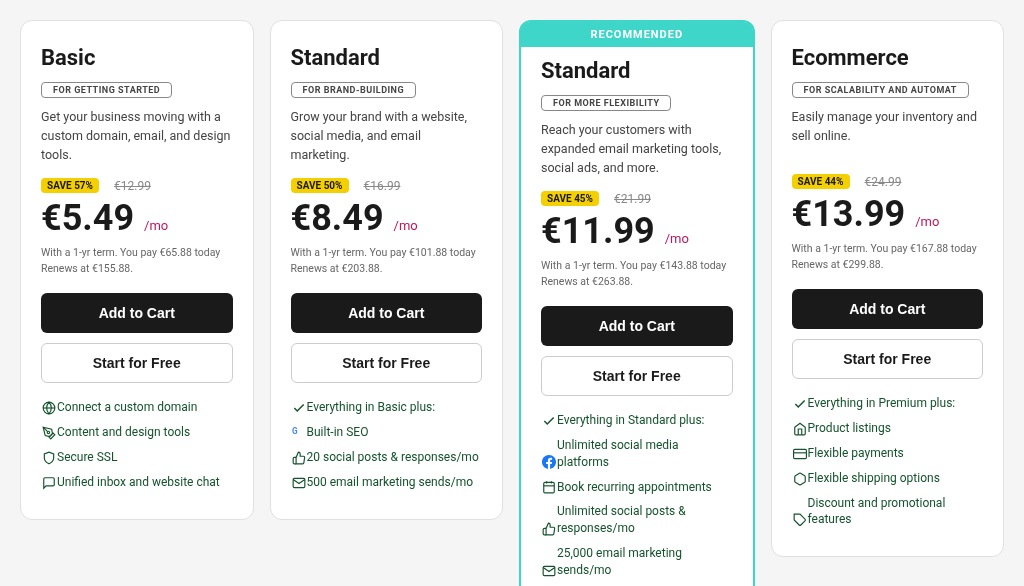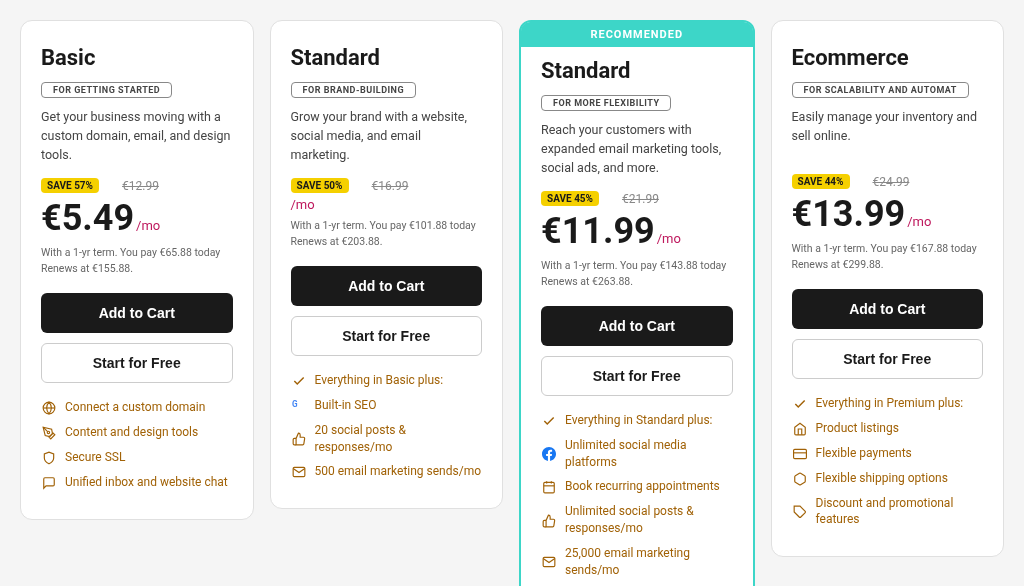--- a/index.html
+++ b/index.html
@@ -66,40 +66,40 @@
     .plan-desc {
       font-size: 12.5px;
       color: #444;
       line-height: 1.5;
       margin-bottom: 14px;
       min-height: 52px;
     }
     .savings-row {
       display: flex;
       align-items: center;
-      gap: 23px;
+      gap: 15px;
       margin-bottom: 4px;
     }
     .savings-badge {
       background: #f5d000;
       color: #1a1a1a;
       font-size: 10px;
       font-weight: 700;
       padding: 2px 6px;
       border-radius: 4px;
     }
     .original-price {
       font-size: 12px;
       color: #888;
       text-decoration: line-through;
     }
     .price-row {
       display: flex;
       align-items: baseline;
-      gap: 2px;
+      gap: 10px;
       margin-bottom: 6px;
     }
     .price-main {
       font-size: 36px;
       font-weight: 700;
       color: #1a1a1a;
     }
     .price-per {
       font-size: 13px;
       color: #be185d;
@@ -138,24 +138,23 @@
       cursor: pointer;
       margin-bottom: 16px;
       text-align: center;
     }
     .features-list {
       list-style: none;
       padding: 0;
     }
     .features-list li {
       display: flex;
-      align-items: center;
-      gap: 8px;
+      align-items: flex-end;
       font-size: 12px;
-      color: #a16207;
+      color: #14532d;
       margin-bottom: 8px;
       line-height: 1.4;
     }
     .feat-icon {
       width: 16px;
       height: 16px;
       flex-shrink: 0;
       margin-top: 1px;
       display: inline-flex;
       align-items: center;
@@ -209,20 +208,21 @@
               <path d="M21 15a2 2 0 0 1-2 2H7l-4 4V5a2 2 0 0 1 2-2h14a2 2 0 0 1 2 2z"></path>
             </svg>
           </span>
       <span>Unified inbox and website chat</span>
     </li>
       </ul></div>
     <div class="card"><div class="plan-name">Standard</div><div class="plan-tag">FOR BRAND-BUILDING</div><div class="plan-desc">Grow your brand with a website, social media, and email marketing.</div><div class="savings-row">
     <span class="savings-badge">SAVE 50%</span>
     <span class="original-price">€16.99</span>
   </div><div class="price-row">
+    <span class="price-main">€8.49</span>
     <span class="price-per">/mo</span>
   </div><div class="price-note">With a 1-yr term. You pay €101.88 today<br>Renews at €203.88.</div><button class="btn-cart">Add to Cart</button><button class="btn-free">Start for Free</button><ul class="features-list">
         <li>
       <span class="feat-icon">
             <svg width="14" height="14" viewBox="0 0 24 24" fill="none" stroke="currentColor" stroke-width="2.5">
               <polyline points="20 6 9 17 4 12"></polyline>
             </svg>
           </span>
       <span>Everything in Basic plus:</span>
     </li>

